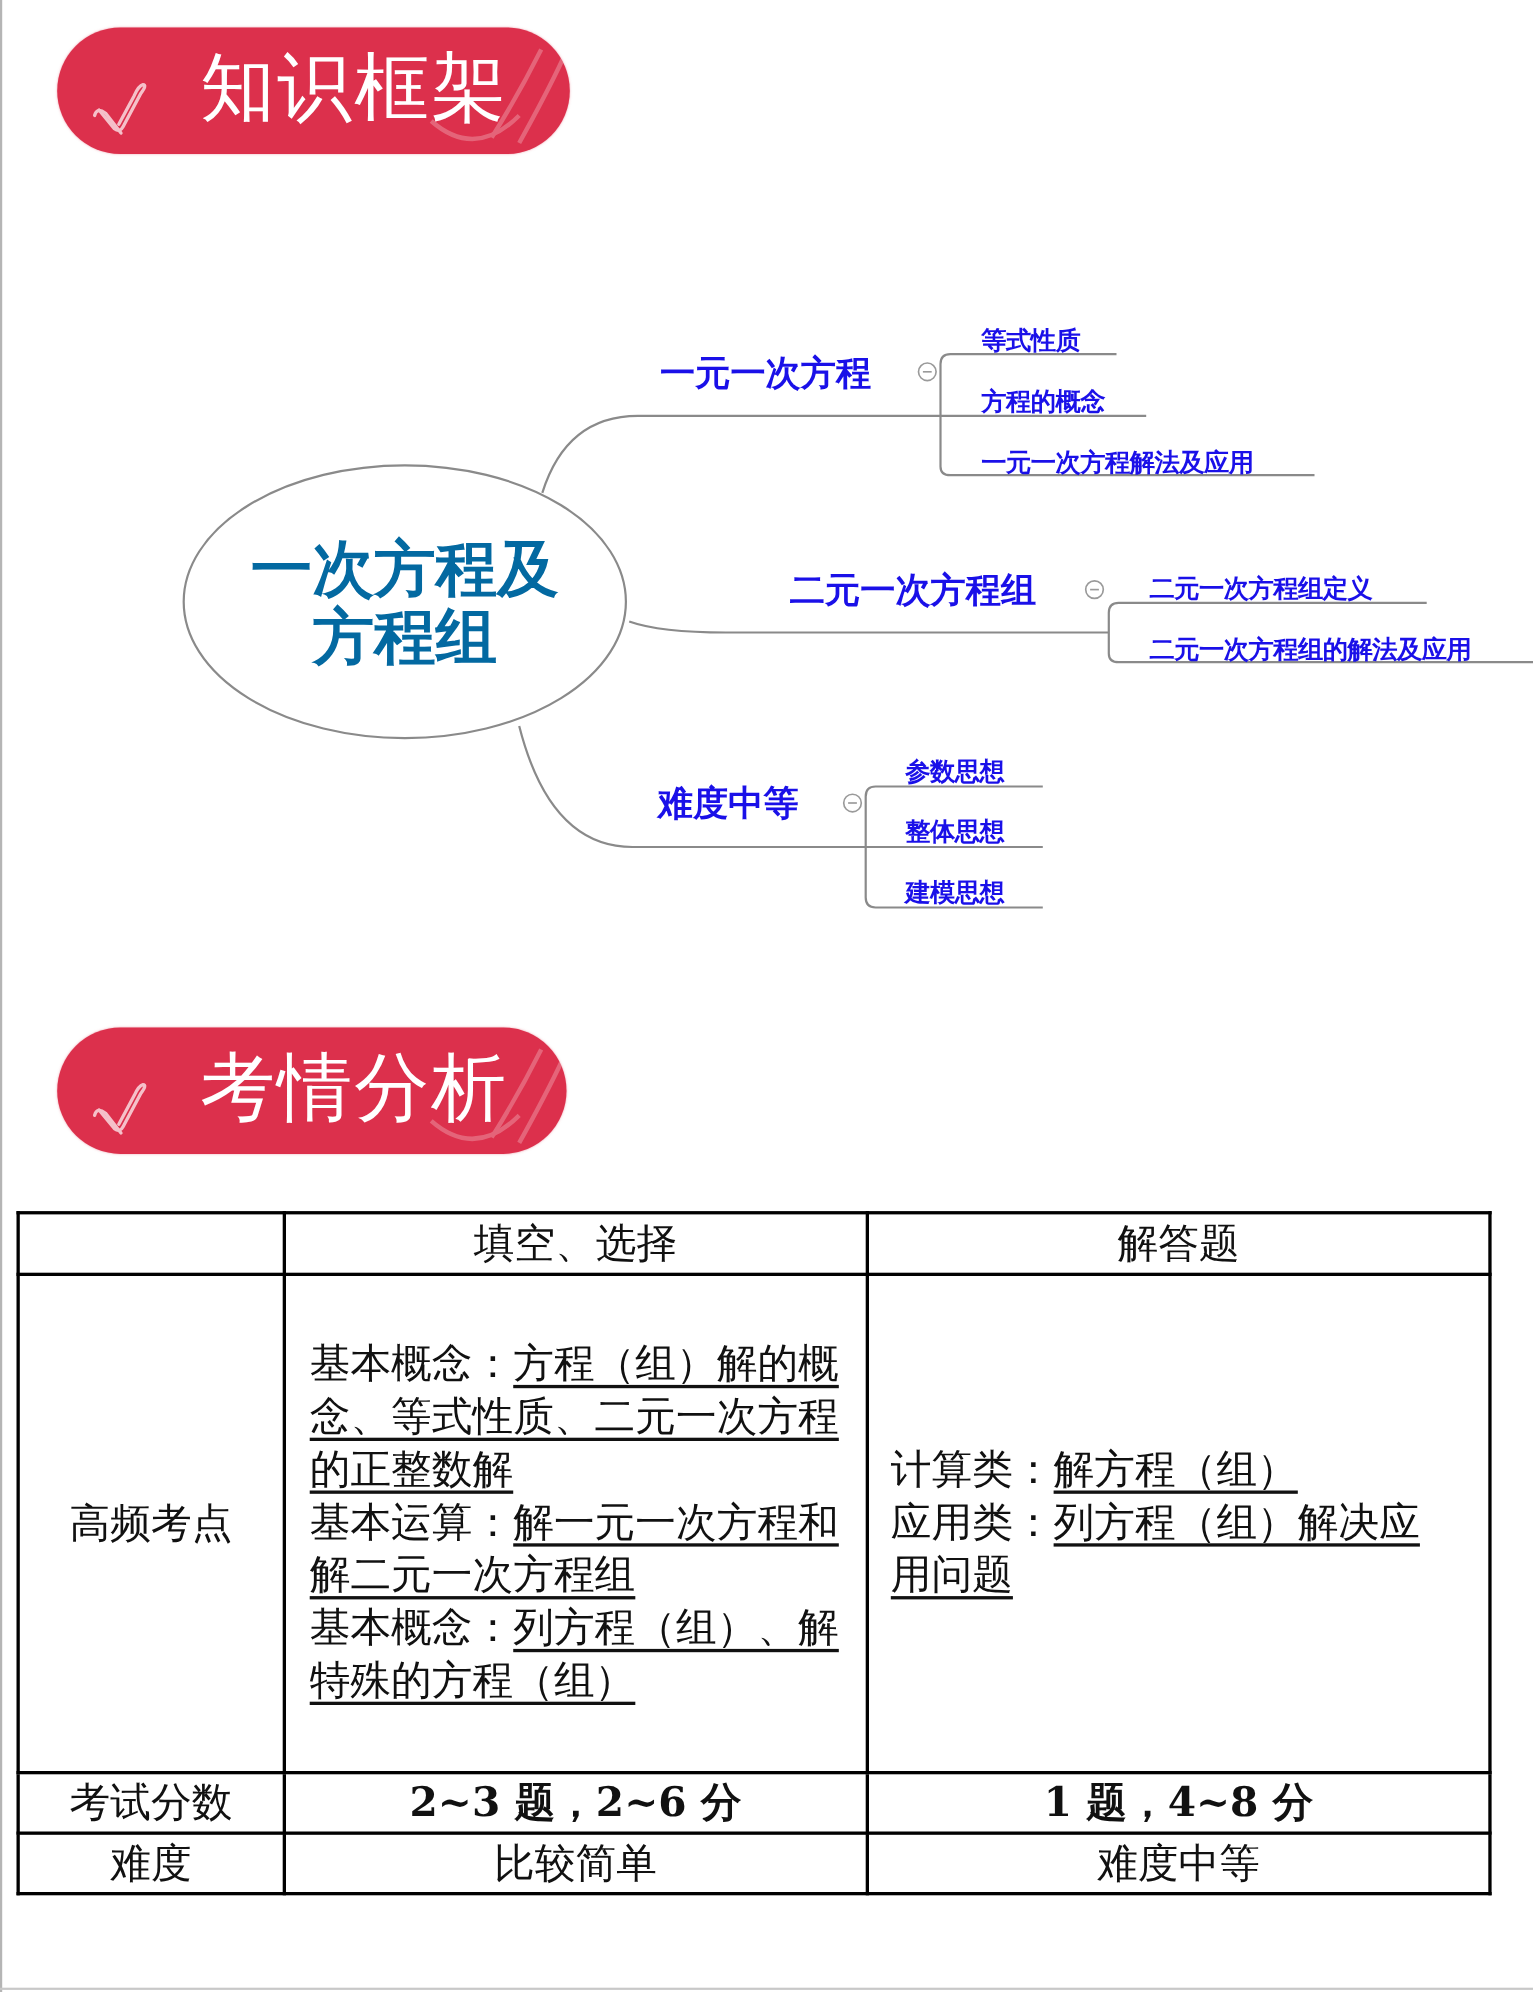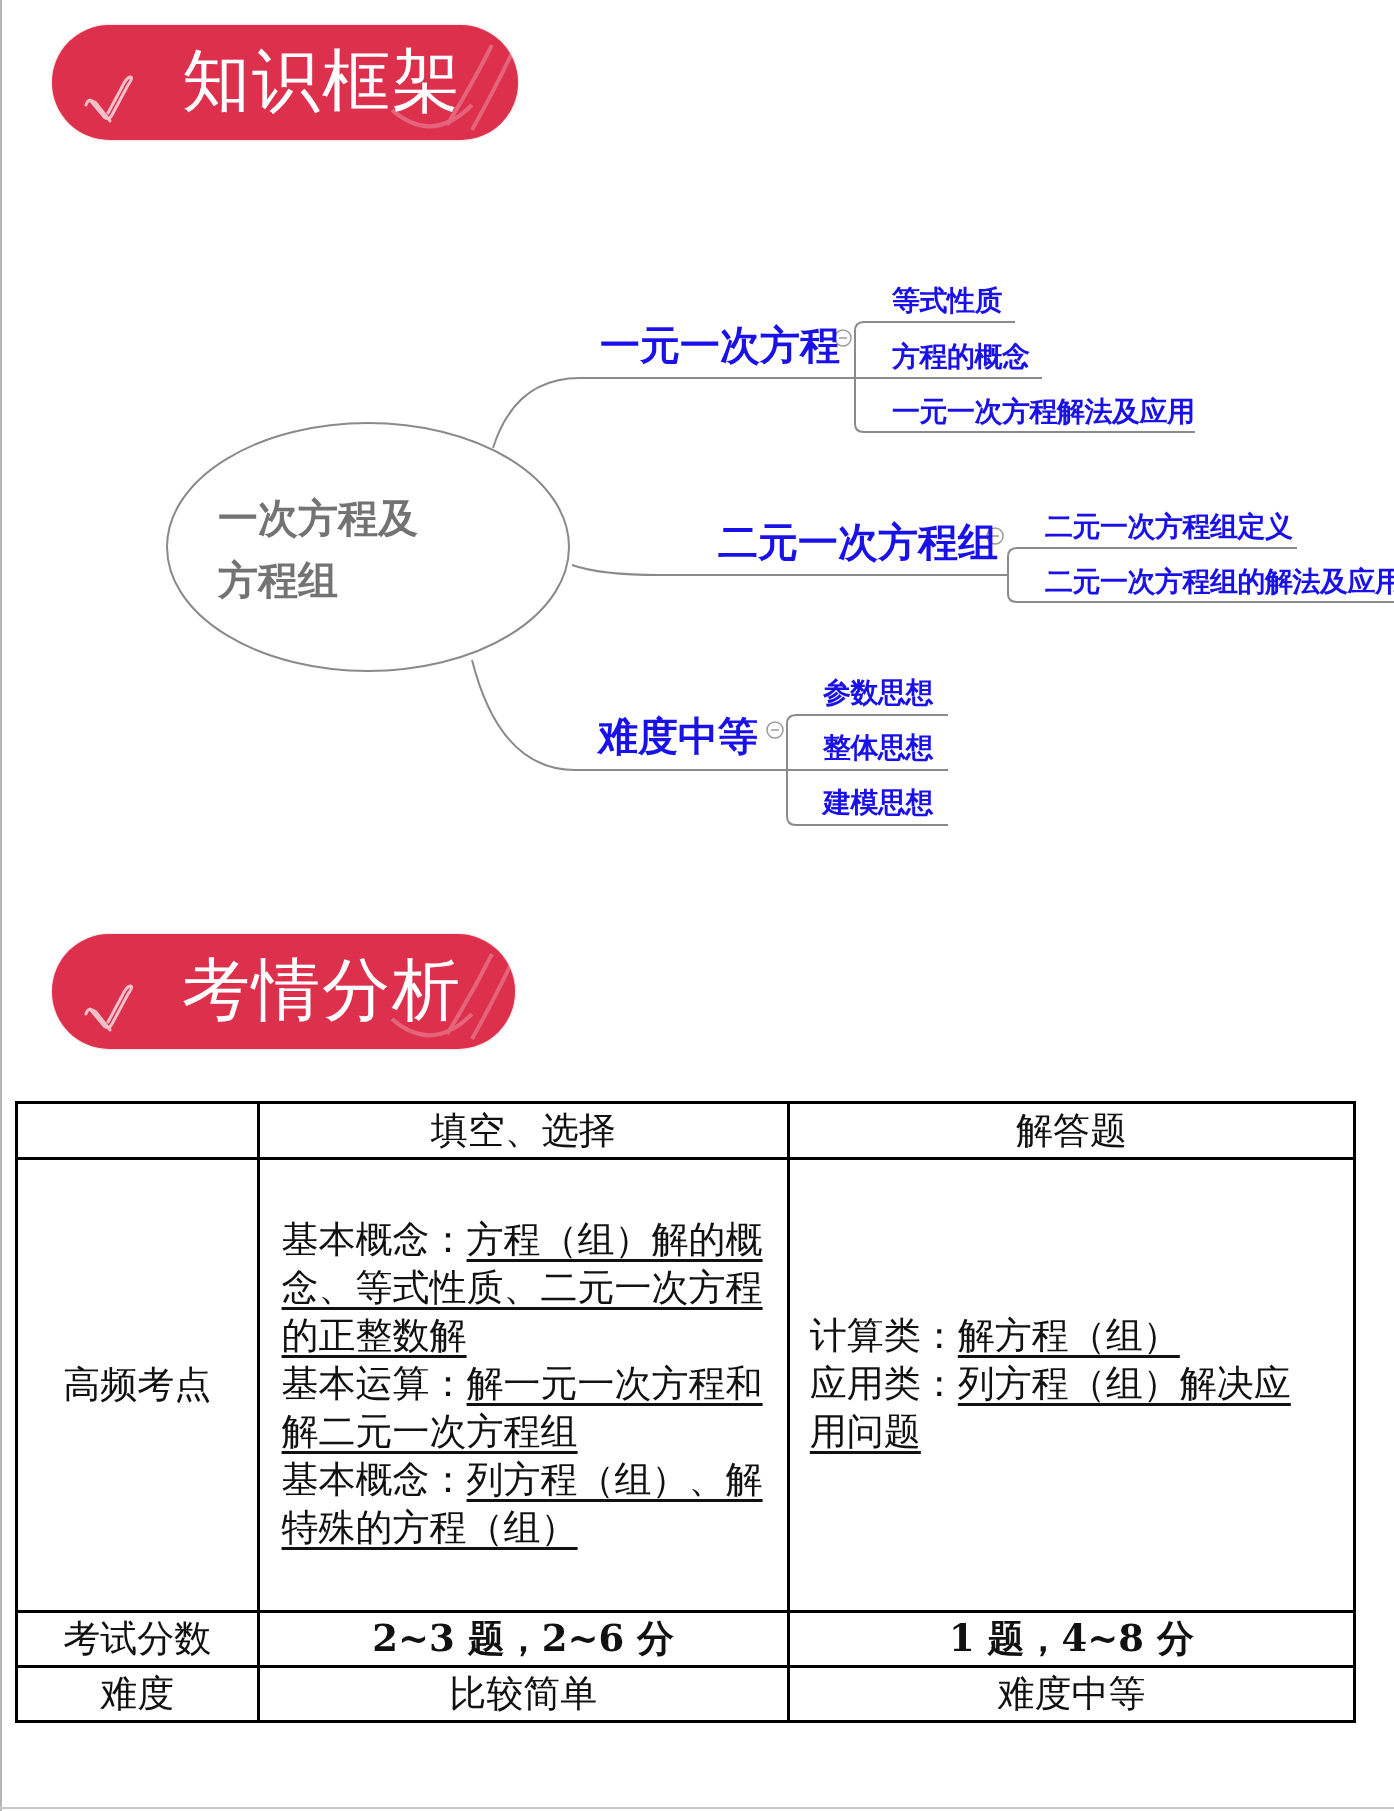--- a/index.html
+++ b/index.html
@@ -10,23 +10,23 @@
 
   .badge { position: absolute; height: 115px; border-radius: 58px; background: #dc304c;
            overflow: hidden; box-shadow: 0 0 2px rgba(220,48,76,0.5); }
   .badge .badge-title { position: absolute; left: 130px; top: 14px; font-size: 68px; color: #ffffff;
            font-family: "DejaVu Serif", serif; letter-spacing: 2px; line-height: 84px; font-weight: normal; }
   .badge svg { position: absolute; left: 0; top: 0; }
 
   .mindmap { position: absolute; left: 0; top: 0; width: 1394px; height: 900px; }
   .mm-text { position: absolute; white-space: nowrap; font-weight: bold; color: #1a10e8;
              font-family: "DejaVu Sans", sans-serif; }
-  .mm-root { color: #737373; font-size: 40px; text-align: left; line-height: 62px; }
-  .mm-branch { font-size: 40px; letter-spacing: 0px; }
-  .mm-leaf { font-size: 28px; letter-spacing: -0.5px; }
+  .mm-root { color: #0369a1; font-size: 56px; text-align: center; line-height: 62px; }
+  .mm-branch { font-size: 32px; letter-spacing: 0px; }
+  .mm-leaf { font-size: 23px; letter-spacing: -0.5px; margin-top: 12px; }
 
   table.analysis { position: absolute; left: 15px; top: 1101px; width: 1341px; border-collapse: collapse;
       font-family: "DejaVu Serif", "Liberation Serif", serif; color: #111; }
   table.analysis td { border: 3px solid #000; padding: 0; font-size: 37px; }
   .col1 { width: 239px; text-align: center; }
   .col2 { width: 528px; }
   .col3 { width: 564px; }
   .center { text-align: center; }
   .cell-block { padding: 4px 14px 6px 22px; line-height: 48px; }
   .u { text-decoration: underline; text-decoration-thickness: 3px; text-underline-offset: 7px; }

